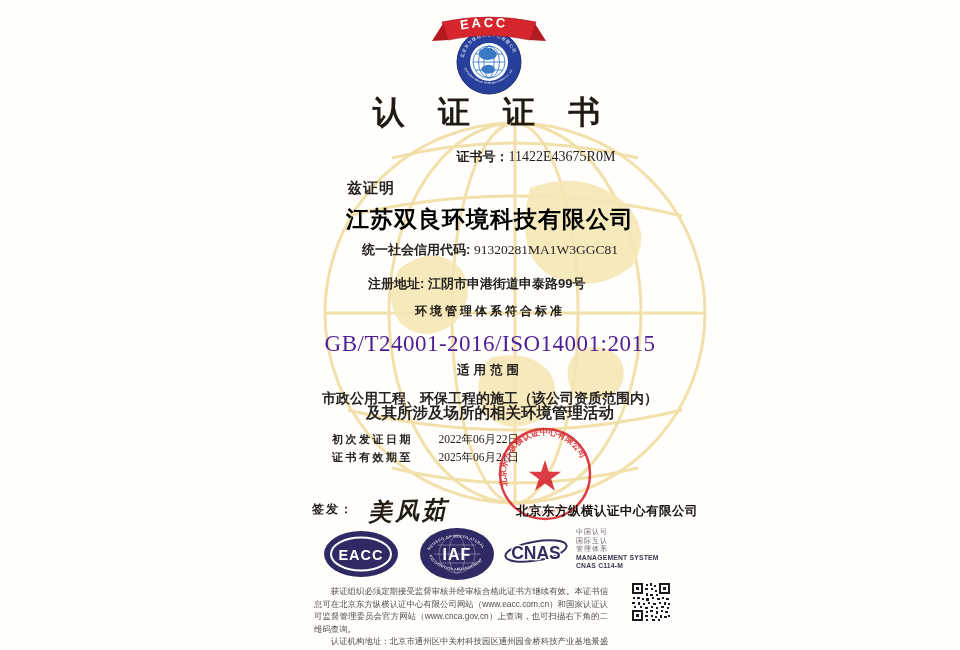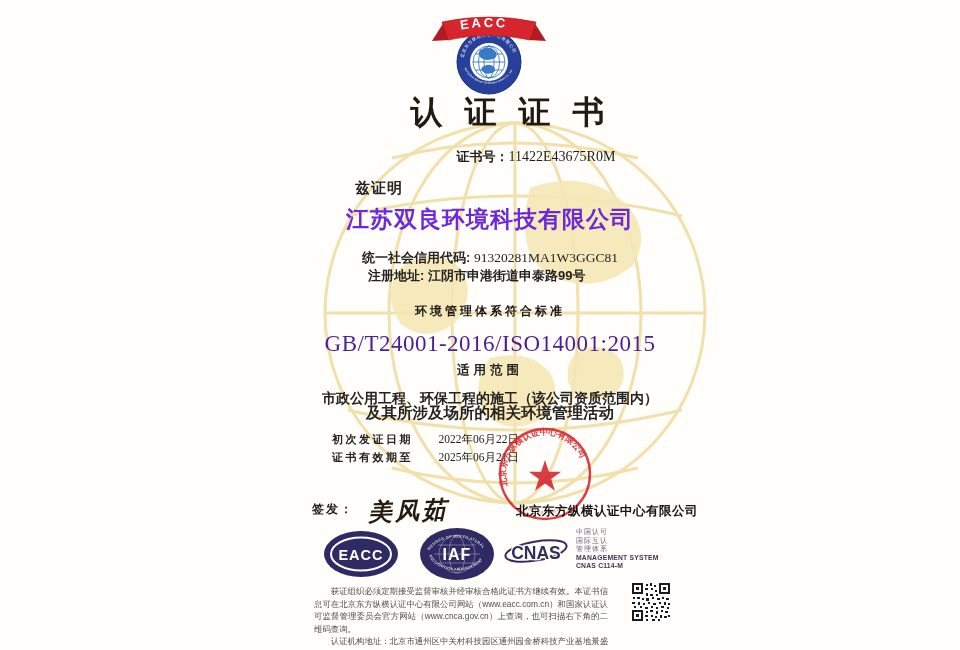--- a/index.html
+++ b/index.html
@@ -6,34 +6,34 @@
   html,body { width:960px; height:650px; }
   body {
     position: relative;
     background: #fffefb;
     font-family: "Liberation Sans", sans-serif;
     color: #262220;
     overflow: hidden;
   }
   .abs { position: absolute; }
   .ctr { left: 490px; transform: translateX(-50%); white-space: nowrap; text-align: center; }
-  .hei { font-family: Liberation Serif, serif; margin-left: 21px; }
+  .hei { font-family: Liberation Mono, monospace; }
   .song { font-family: "Liberation Serif", serif; }
 
   .emblem { left: 428px; top: 10px; }
   .cert-title { top: 91px; font-size: 32px; font-weight: bold; letter-spacing: 7px; color: #221912; }
   .cert-no { top: 147px; left: 536px; transform: translateX(-50%); white-space: nowrap; }
   .cert-no .lbl { font-size: 13px; font-weight: bold; color: #23201d; }
   .cert-no .val { font-family: "Liberation Serif", serif; font-size: 14px; color: #1f1c19; }
-  .declare { left: 355px; top: 179px; font-size: 15px; font-weight: bold; letter-spacing: 1px; }
-  .company { top: 204px; font-size: 23px; font-weight: bold; color: #6d28d9; letter-spacing: 1px; }
-  .credit { top: 249px; font-size: 13px; }
+  .declare { left: 347px; top: 179px; font-size: 15px; font-weight: bold; letter-spacing: 1px; }
+  .company { top: 204px; font-size: 23px; font-weight: bold; color: #000000; letter-spacing: 1px; }
+  .credit { top: 241px; font-size: 13px; }
   .credit .lbl { font-weight: bold; }
   .credit .val { font-family: "Liberation Serif", serif; font-size: 13.5px; }
-  .addr { left: 368px; top: 266px; font-size: 13px; font-weight: bold; line-height: 19.5px; white-space: nowrap; }
+  .addr { left: 368px; top: 274px; font-size: 13px; font-weight: bold; line-height: 19.5px; white-space: nowrap; }
   .sys-line { top: 303px; font-size: 12px; font-weight: bold; letter-spacing: 3px; color: #1c1712; }
   .standard { top: 331px; font-size: 23px; color: #4c1d95; letter-spacing: 0.5px; }
   .scope-title { top: 362px; font-size: 12.5px; font-weight: bold; letter-spacing: 4px; }
   .scope-1 { top: 390px; font-size: 14px; font-weight: bold; }
   .scope-2 { top: 403px; font-size: 15.5px; font-weight: bold; }
   .dates { left: 332px; top: 429px; }
   .date-row { height: 18px; white-space: nowrap; }
   .date-row .lbl { display:inline-block; font-size: 11px; font-weight: bold; letter-spacing: 2.5px; width: 92px; }
   .date-row .val { font-family: "Liberation Serif", serif; font-size: 11.5px; margin-left: 10px; }
   .sign { left: 312px; top: 495px; white-space: nowrap; }

